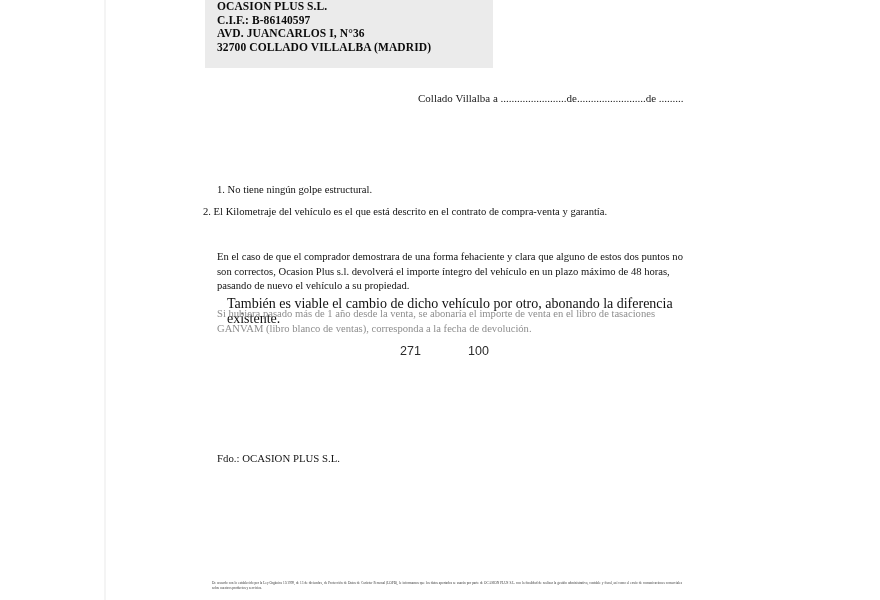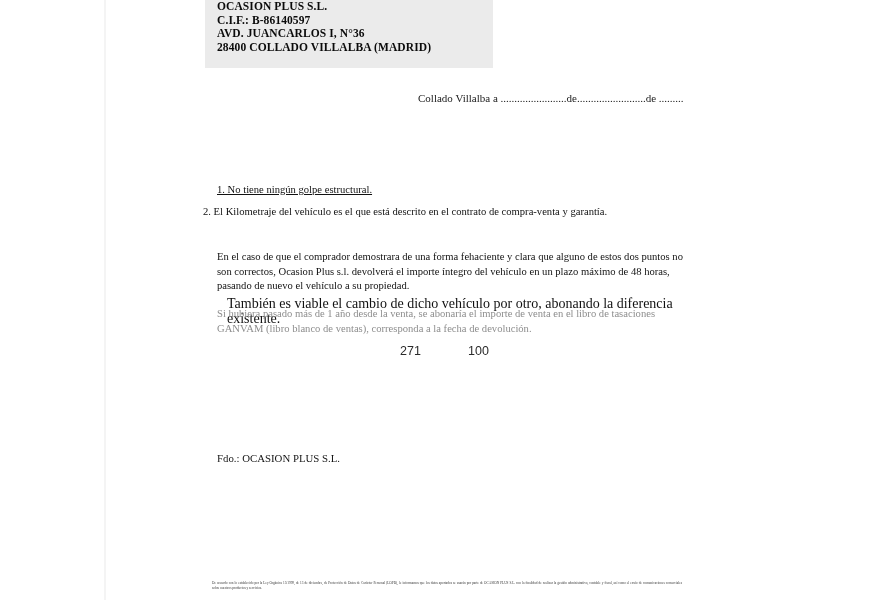--- a/index.html
+++ b/index.html
@@ -95,21 +95,21 @@
   .field-row {
     font-size: 10.6px;
     line-height: 14px;
     white-space: nowrap;
   }
   .field-label {
     text-decoration: underline;
     display: inline-block;
     min-width: 54px;
   }
-  .p1 { position: absolute; left: 217px; top: 184px; width: 500px; font-size: 10.6px; text-decoration: underline; }
+  .p1 { position: absolute; left: 217px; top: 184px; width: 500px; font-size: 10.6px; }
   .p2 { position: absolute; left: 203px; top: 206px; width: 560px; font-size: 10.6px; }
   .para-a { position: absolute; left: 217px; top: 250px; width: 470px; font-size: 10.6px; line-height: 14.5px; }
   .para-b { position: absolute; left: 227px; top: 297px; width: 470px; font-size: 14px; line-height: 14.5px; }
   .para-c { position: absolute; left: 217px; top: 307px; width: 470px; font-size: 10.6px; line-height: 14.5px; }
   .faded {
     color: #8d8d8d;
   }
   .overlay-numbers {
     position: absolute;
     left: 400px;
@@ -148,21 +148,21 @@
   <div class="gutter-left"></div>
   <div class="gutter-right"></div>
   <div class="scan-edge-left"></div>
 
   <div class="letterhead"></div>
 
   <div class="letterhead-lines">
     <div>OCASION PLUS S.L.</div>
     <div>C.I.F.: B-86140597</div>
     <div>AVD. JUANCARLOS I, N°36</div>
-    <div>28400 COLLADO VILLALBA (MADRID)</div>
+    <div>32700 COLLADO VILLALBA (MADRID)</div>
   </div>
 
   <div class="date-line">Collado Villalba a ........................de.........................de .........</div>
 
 
   <div class="p1">1. No tiene ningún golpe estructural.</div>
   <div class="p2">2. El Kilometraje del vehículo es el que está descrito en el contrato de compra-venta y garantía.</div>
 
   <div class="para-a">En el caso de que el comprador demostrara de una forma fehaciente y clara que alguno de estos dos puntos no son correctos, Ocasion Plus s.l. devolverá el importe íntegro del vehículo en un plazo máximo de 48 horas, pasando de nuevo el vehículo a su propiedad.</div>
   <div class="para-b">También es viable el cambio de dicho vehículo por otro, abonando la diferencia existente.</div>

